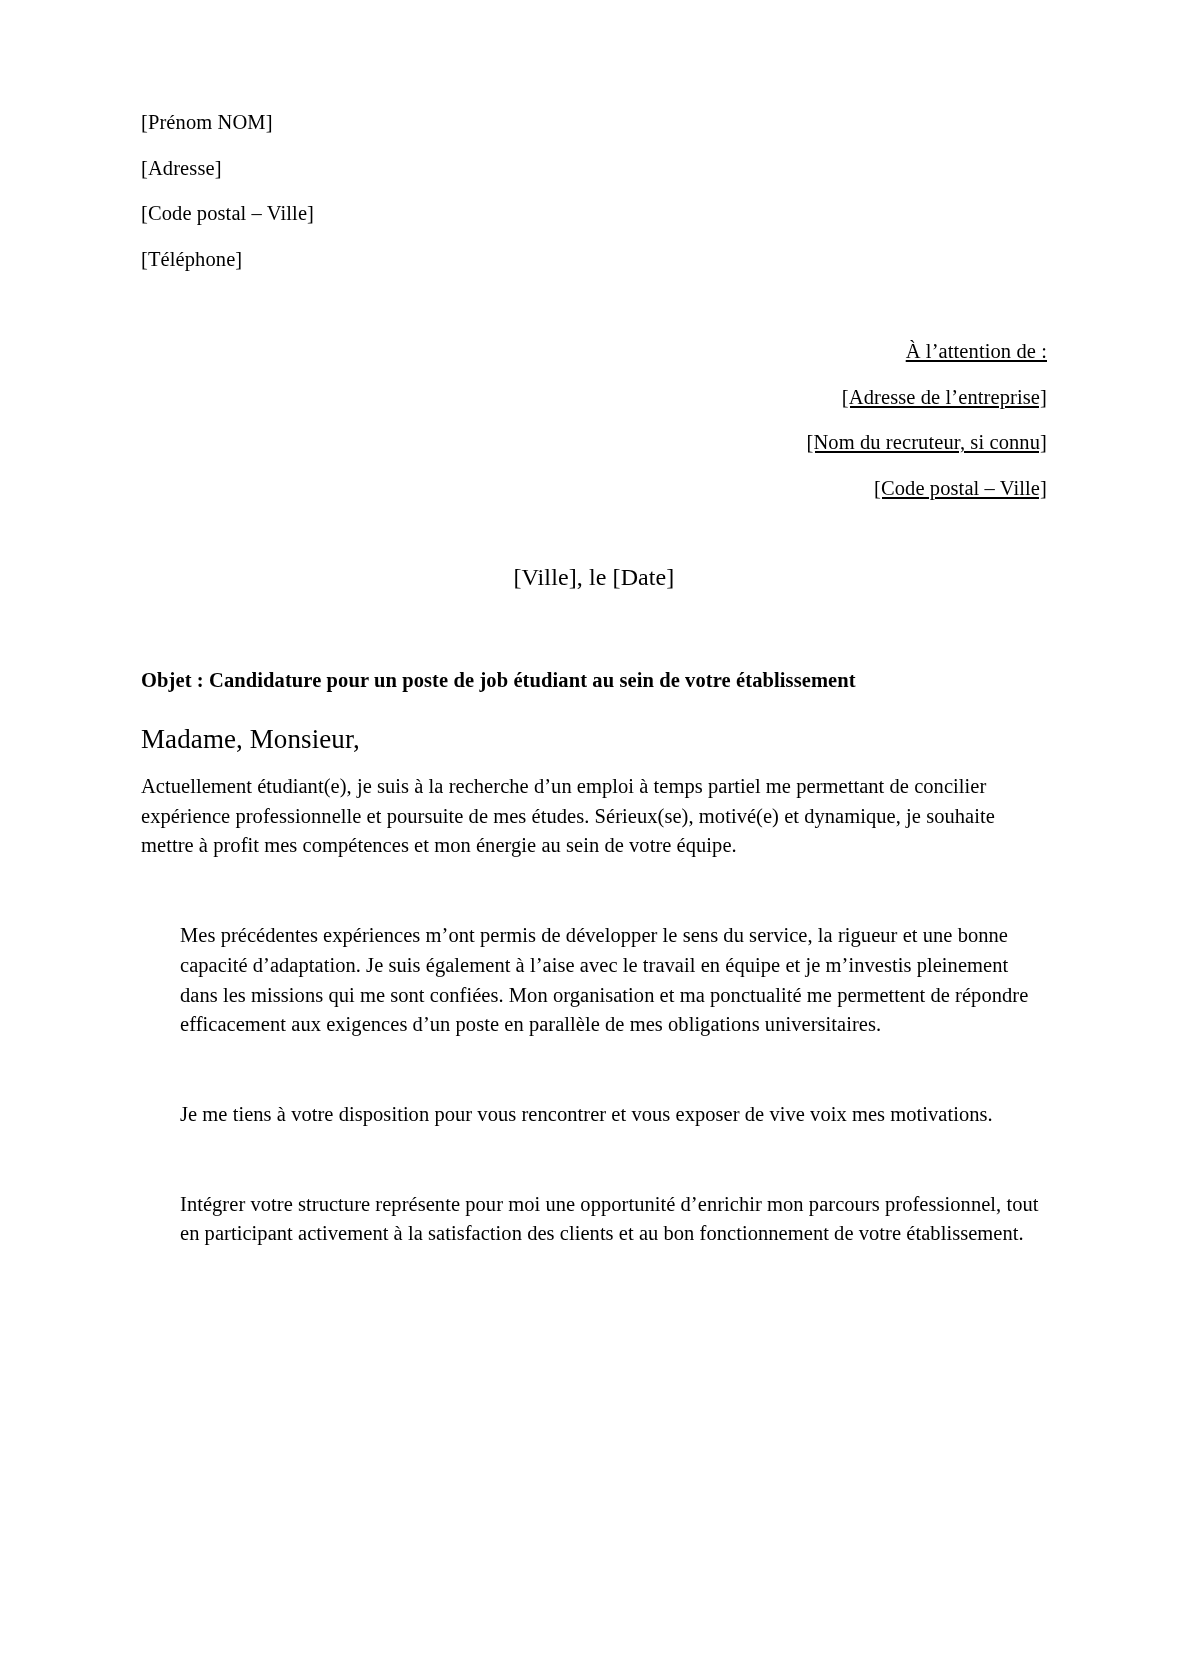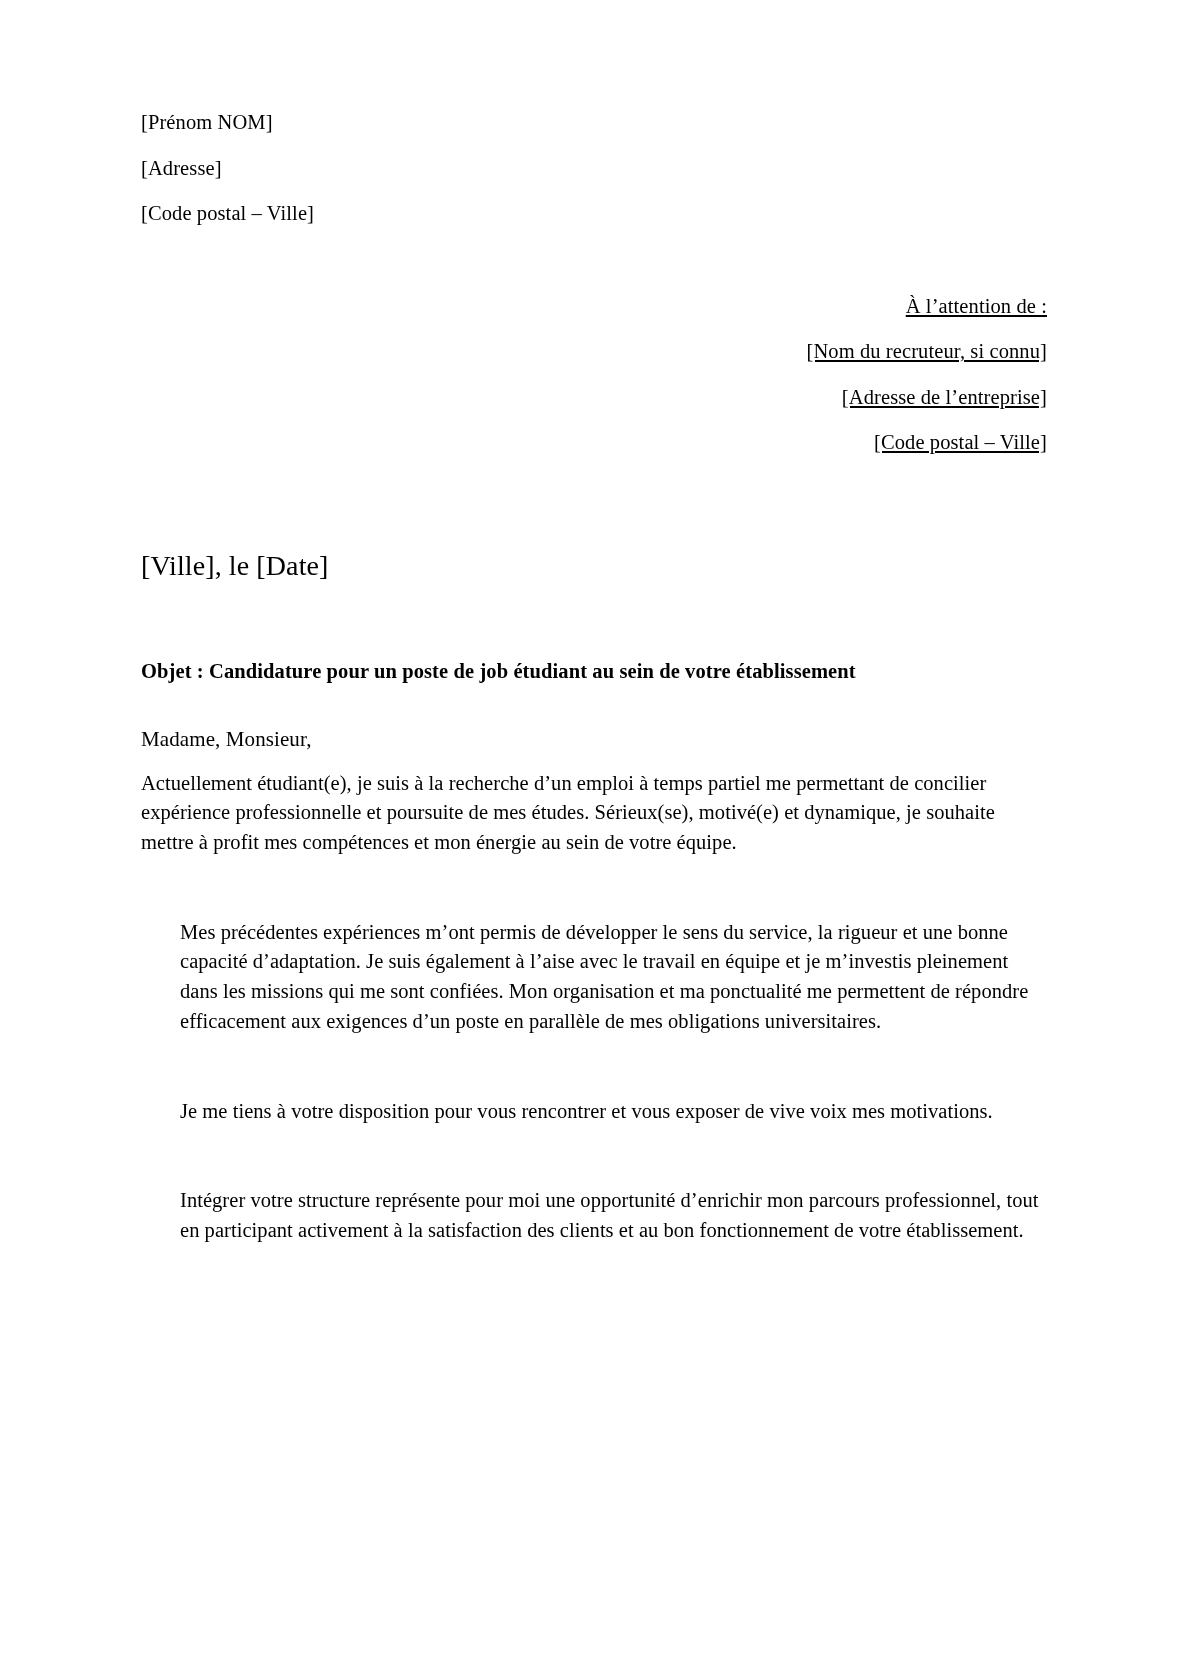--- a/index.html
+++ b/index.html
@@ -41,36 +41,36 @@
     text-align: right;
   }
   .recipient-line {
     font-size: 20.5px;
     line-height: 1.0;
     margin: 0 0 25px 0;
     letter-spacing: 0.1px;
     text-decoration: underline;
   }
   .date-line {
-    text-align: left;
-    font-size: 28px;
-    margin-top: 97px;
+    text-align: center;
+    font-size: 24px;
+    margin-top: 66px;
     margin-bottom: 0;
     letter-spacing: 0.1px;
   }
   .subject {
     font-weight: bold;
     font-size: 20.5px;
     margin-top: 78px;
     margin-bottom: 0;
     letter-spacing: 0.1px;
   }
   .salutation {
-    font-size: 21px;
-    margin-top: 44px;
+    font-size: 27px;
+    margin-top: 32px;
     margin-bottom: 0;
     letter-spacing: 0.1px;
   }
   .para {
     font-size: 20.5px;
     line-height: 1.45;
     margin-top: 17px;
     margin-bottom: 0;
     text-align: left;
     letter-spacing: 0.05px;
@@ -83,26 +83,27 @@
 </head>
 <body>
 
 <div class="page">
   <div class="content">
 
     <div class="sender-block">
       <p class="sender-line">[Prénom NOM]</p>
       <p class="sender-line">[Adresse]</p>
       <p class="sender-line">[Code postal – Ville]</p>
+      <p class="sender-line">[Téléphone]</p>
     </div>
 
     <div class="recipient-block">
       <p class="recipient-line">À l’attention de :</p>
+      <p class="recipient-line">[Adresse de l’entreprise]</p>
       <p class="recipient-line">[Nom du recruteur, si connu]</p>
-      <p class="recipient-line">[Adresse de l’entreprise]</p>
       <p class="recipient-line">[Code postal – Ville]</p>
     </div>
 
     <p class="date-line">[Ville], le [Date]</p>
 
     <p class="subject">Objet : Candidature pour un poste de job étudiant au sein de votre établissement</p>
 
     <p class="salutation">Madame, Monsieur,</p>
 
     <p class="para">Actuellement étudiant(e), je suis à la recherche d’un emploi à temps partiel me permettant de concilier expérience professionnelle et poursuite de mes études. Sérieux(se), motivé(e) et dynamique, je souhaite mettre à profit mes compétences et mon énergie au sein de votre équipe.</p>

